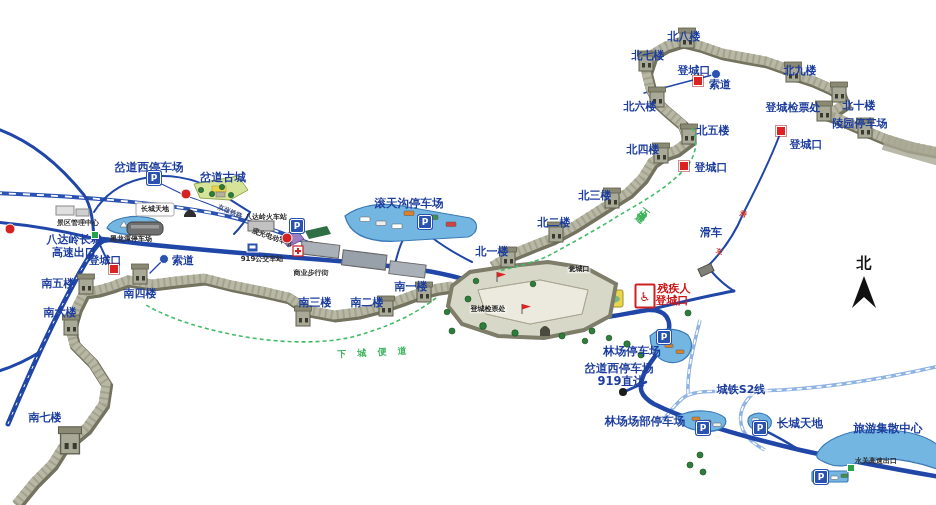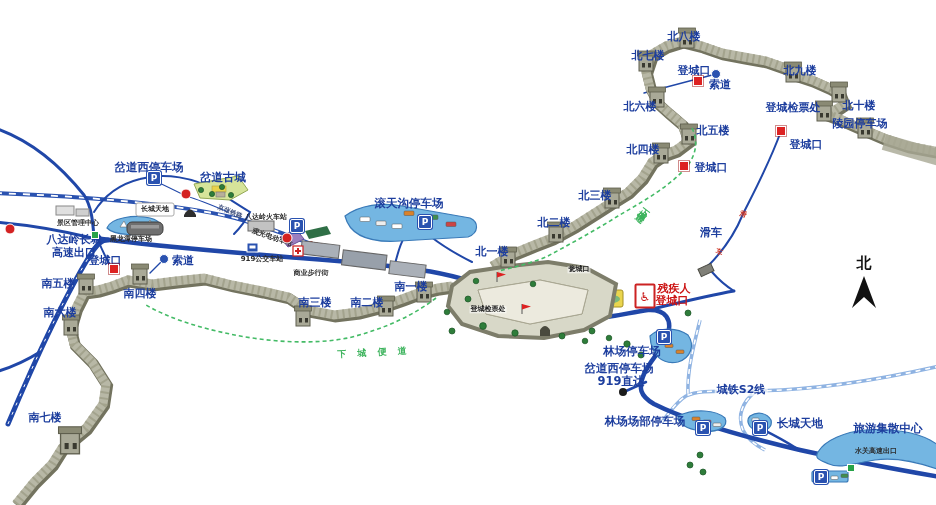--- a/index.html
+++ b/index.html
@@ -280,21 +280,21 @@
 <div class="lbl red" style="left:674px;top:289px">残疾人</div>
 <div class="lbl red" style="left:672px;top:301px">登城口</div>
 
 <div class="lbl big" style="left:632px;top:351px">林场停车场</div>
 <div class="lbl big" style="left:619px;top:368px">岔道西停车场</div>
 <div class="lbl big" style="left:621px;top:381px">919直达</div>
 <div class="lbl" style="left:741px;top:390px;background:rgba(255,255,255,.7);padding:0 2px">城铁S2线</div>
 <div class="lbl big" style="left:645px;top:421px">林场场部停车场</div>
 <div class="lbl big" style="left:800px;top:423px">长城天地</div>
 <div class="lbl big" style="left:888px;top:428px">旅游集散中心</div>
-<div class="lbl sm" style="left:876px;top:452px">水关高速出口</div>
+<div class="lbl sm" style="left:876px;top:462px">水关高速出口</div>
 <div class="mk dot-black" style="left:623px;top:392px"></div>
 
 <div class="mk p-icon" style="left:154px;top:178px">P</div>
 <div class="mk p-icon" style="left:425px;top:222px">P</div>
 <div class="mk p-icon" style="left:297px;top:226px">P</div>
 <div class="mk p-icon" style="left:664px;top:337px">P</div>
 <div class="mk p-icon" style="left:703px;top:428px">P</div>
 <div class="mk p-icon" style="left:760px;top:428px">P</div>
 <div class="mk p-icon" style="left:821px;top:477px">P</div>
 

